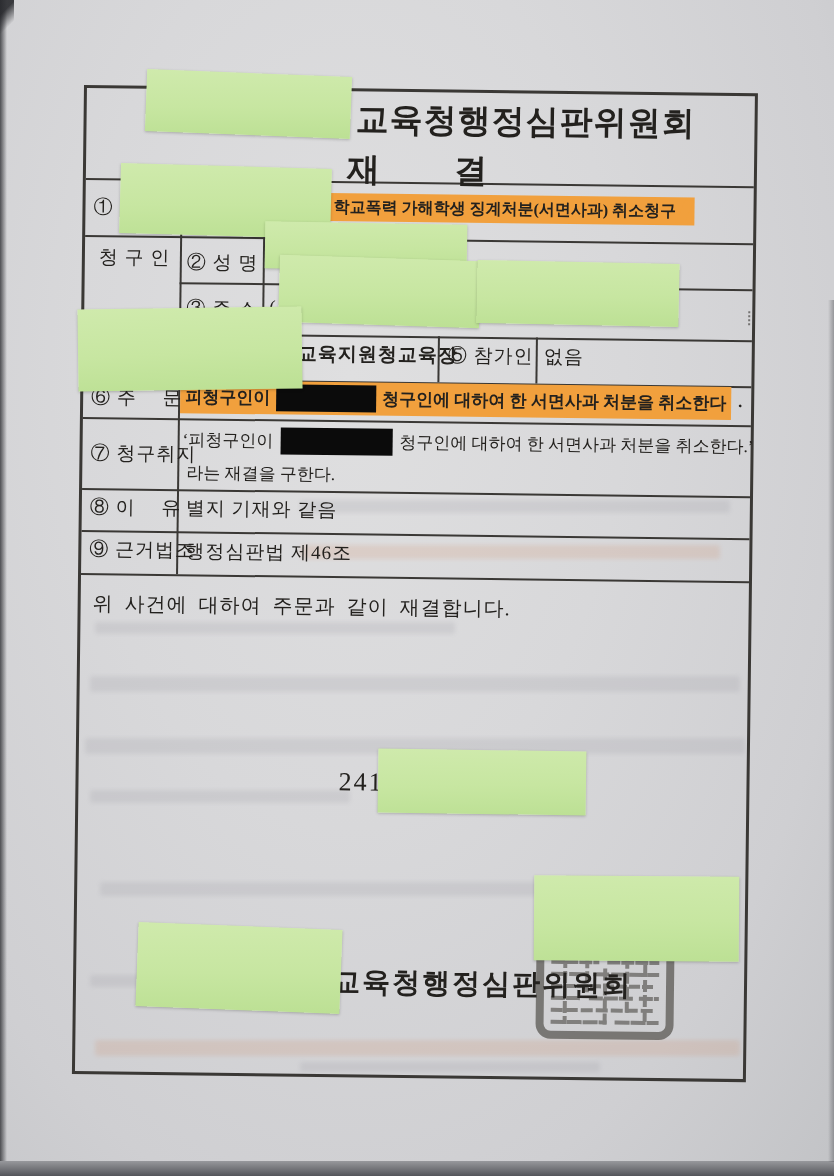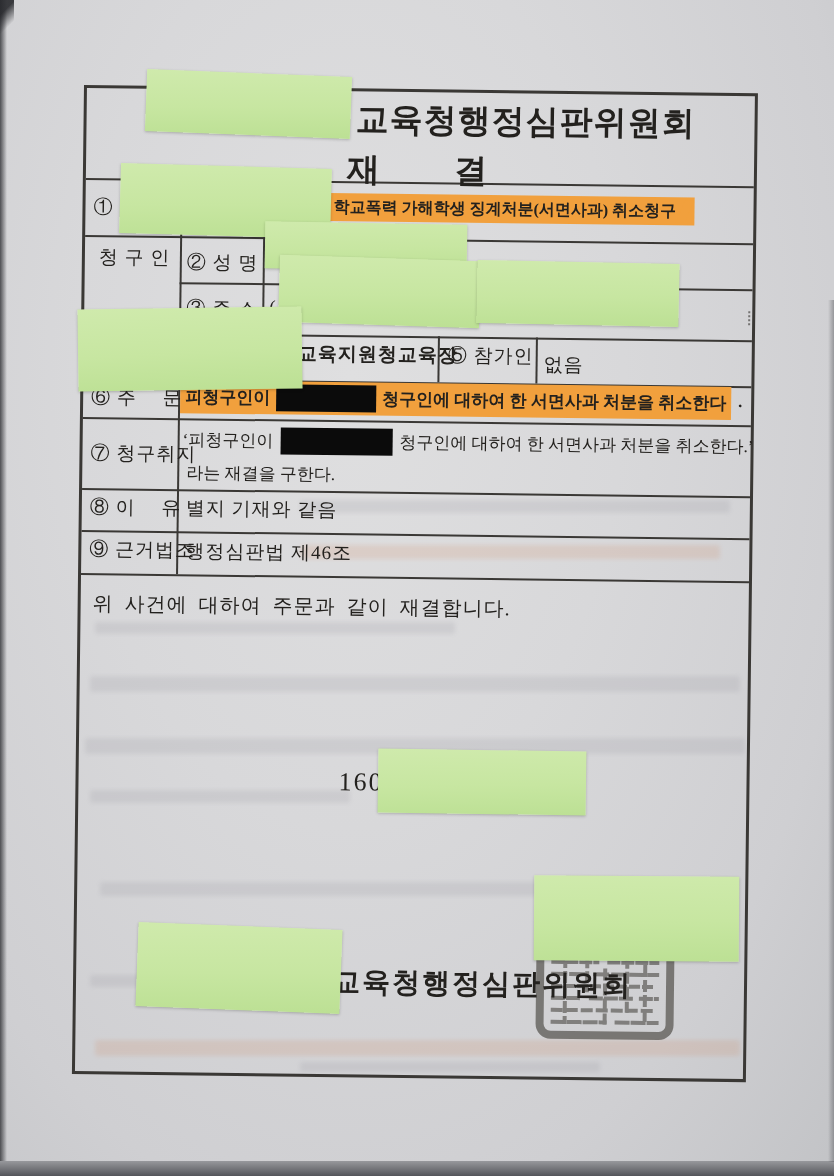--- a/index.html
+++ b/index.html
@@ -116,21 +116,21 @@
 
       <div class="cellTxt" style="left:14px;top:156px;">청 구 인</div>
       <div class="cellTxt" style="left:102px;top:160px;">② 성 명</div>
       <div class="cellTxt" style="left:102px;top:206px;">③ 주 소</div>
       <div class="cellTxt" style="left:185px;top:206px;">(</div>
       <div class="addr-frag"></div>
 
       <div class="cellTxt" style="left:8px;top:250px;">④</div>
       <div class="cellTxt bold" style="left:214px;top:250px;">교육지원청교육장</div>
       <div class="cellTxt" style="left:364px;top:250px;">⑤ 참가인</div>
-      <div class="cellTxt" style="left:460px;top:250px;margin-top:8px;">없음</div>
+      <div class="cellTxt" style="left:460px;top:250px;">없음</div>
 
       <div class="cellTxt" style="left:8px;top:296px;">⑥ 주　 문</div>
       <div class="hl-band r6">
         <span>피청구인이</span>
         <span class="redact b6"></span>
         <span>청구인에 대하여 한 서면사과 처분을 취소한다</span>
       </div>
       <span class="period" style="position:absolute;left:655px;top:296px;">.</span>
 
       <div class="cellTxt" style="left:8px;top:352px;">⑦ 청구취지</div>
@@ -141,21 +141,21 @@
       </div>
       <div class="line-flex" style="left:104px;top:372px;">라는 재결을 구한다.</div>
 
       <div class="cellTxt" style="left:8px;top:406px;">⑧ 이　 유</div>
       <div class="cellTxt" style="left:104px;top:406px;">별지 기재와 같음</div>
 
       <div class="cellTxt" style="left:8px;top:448px;">⑨ 근거법조</div>
       <div class="cellTxt" style="left:104px;top:449px;">행정심판법 제46조</div>
 
       <div class="statement">위 사건에 대하여 주문과 같이 재결합니다.</div>
-      <div class="dateline">160</div>
+      <div class="dateline">241</div>
       <div class="commission">교육청행정심판위원회</div>
 
       <svg class="seal" width="140" height="100" viewBox="0 0 140 100">
         <rect x="5" y="5" width="130" height="90" rx="11" fill="none" stroke="#5a5854" stroke-width="8" opacity="0.85"></rect>
         <g stroke="#5f5d59" stroke-width="4" fill="none" opacity="0.8" stroke-linecap="square">
           <path d="M18 22 H62 M74 22 H122" stroke-dasharray="9 5"></path>
           <path d="M18 34 H50 M60 34 H122" stroke-dasharray="12 6"></path>
           <path d="M18 46 H122" stroke-dasharray="7 6"></path>
           <path d="M18 58 H44 M56 58 H96 M106 58 H122" stroke-dasharray="10 5"></path>
           <path d="M18 70 H122" stroke-dasharray="8 7"></path>

